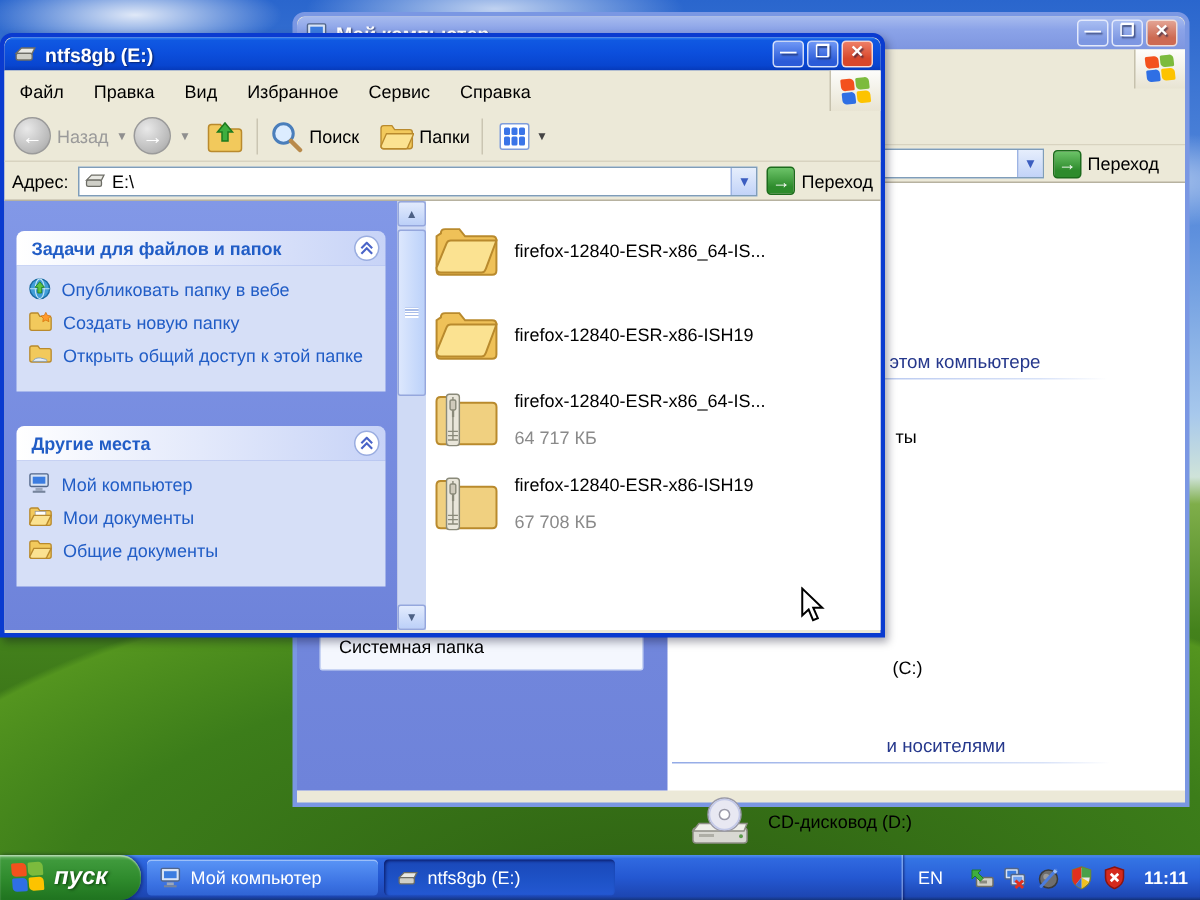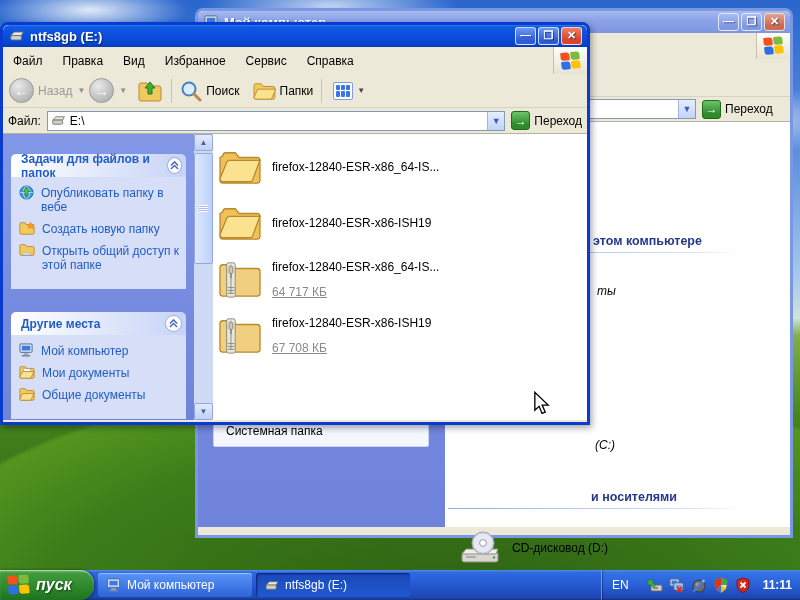--- a/index.html
+++ b/index.html
@@ -70,21 +70,21 @@
     display:flex; align-items:center; padding-left:3px; gap:4px; }
   .combo-arrow { margin-left:auto; width:17px; height:18px; background:linear-gradient(180deg,#e6eefc,#c2d3f8);
     border-left:1px solid #9db4e4; color:#3b5dc0; font-size:9px; display:flex; align-items:center; justify-content:center; }
   .go-btn { display:flex; align-items:center; gap:4px; }
   .go-green { width:19px; height:19px; border-radius:3px; border:1px solid #1c6b1c;
     background:linear-gradient(180deg,#6cc368,#2d8b2c 75%); color:#fff; font-weight:bold;
     display:flex; align-items:center; justify-content:center; font-size:12px; }
 
   
   .fg-body { display:flex; height:286px; }
-  .sidebar { width:191px; background:linear-gradient(180deg,#8298e7 0%,#6e83da 100%); padding:20px 8px 0 8px; overflow:hidden; }
+  .sidebar { width:262px; background:linear-gradient(180deg,#8298e7 0%,#6e83da 100%); padding:20px 8px 0 8px; overflow:hidden; }
   .panel { margin-bottom:23px; }
   .panel-hd { height:23px; border-radius:5px 5px 0 0; background:linear-gradient(90deg,#ffffff,#c7d3f7);
     display:flex; align-items:center; padding:0 4px 0 10px; color:#215dc6; font-weight:bold; }
   .chev { margin-left:auto; width:17px; height:17px; border-radius:50%; background:#fff;
     border:1px solid #9aade0; display:flex; align-items:center; justify-content:center; }
   .panel-bd { background:#d6dff7; padding:8px 6px 10px 8px; }
   .p-item { display:flex; gap:7px; margin-bottom:7px; color:#215dc6; line-height:14px; }
   .p-item .txt { padding-top:1px; }
 
   .sb-scroll { width:19px; background:#cfdaf5; display:flex; flex-direction:column; }
@@ -92,36 +92,36 @@
     border-radius:2px; color:#4d6185; font-size:8px; display:flex; align-items:center; justify-content:center; }
   .sc-thumb { height:111px; margin-top:2px; background:linear-gradient(90deg,#dce7fd,#bcd2fa); border:1px solid #95a7dd;
     border-radius:2px; position:relative; }
   .sc-thumb:after { content:""; position:absolute; left:4px; right:4px; top:50%; height:7px; margin-top:-4px;
     background:repeating-linear-gradient(180deg,#fff 0 1px,#a9bde8 1px 2px); }
   .sc-track { flex:1; }
 
   .filelist { flex:1; background:#fff; padding:10px 0 0 4px; position:relative; }
   .frow { display:flex; align-items:center; gap:9px; height:46px; margin-bottom:10px; }
   .flabel .nm { color:#000; }
-  .flabel .sz { color:#8a8a8a; margin-top:11px;text-decoration:underline; }
+  .flabel .sz { color:#8a8a8a; margin-top:11px; }
 
   
   .bg-menubar { height:26px; position:relative; background:#ece9d8; }
   .bg-toolbar { height:38px; background:#ece9d8; border-bottom:1px solid #d8d3c0; }
   .bg-addr { height:25px; display:flex; align-items:center; background:#ece9d8; border-bottom:1px solid #b7b2a0; padding:0 6px; }
   .bg-combo { width:492px; height:20px; background:#fff; border:1px solid #7f9db9; display:flex; align-items:center; }
   .bg-content { position:relative; height:405px; background:#fff; }
   .bg-side { position:absolute; left:0; top:0; bottom:0; width:247px;
     background:linear-gradient(180deg,#7b91e2,#6e83da); }
   .details-box { position:absolute; left:15px; top:283px; width:216px; height:42px;
     background:#f4f7fe; border:1px solid #c9d5f4; border-radius:2px; padding:4px 0 0 12px; color:#000; }
   .details-box .t1 { font-weight:bold; }
-  .grp-hd { position:absolute; color:#26388c; font-weight:bold; font-size:12.5px; }
+  .grp-hd { position:absolute; color:#26388c; font-weight:normal; font-size:12.5px; }
   .grp-line { position:absolute; height:1px; background:linear-gradient(90deg,#93aae6,#d8e2f8 85%,rgba(216,226,248,0)); }
-  .frag { position:absolute; color:#000;font-style:italic; }
+  .frag { position:absolute; color:#000; }
   .drive-item { position:absolute; display:flex; align-items:flex-start; gap:8px; color:#000; }
 
   
   .taskbar { position:absolute; left:0; top:570px; width:800px; height:30px;
     background:linear-gradient(180deg,#4f90ee 0%,#3069e0 8%,#2458d2 50%,#1d46b2 92%,#15357f 100%);
     display:flex; align-items:center; }
   .start { width:94px; height:30px; border-radius:0 14px 14px 0;
     background:linear-gradient(180deg,#6fb86a 0%,#3f9a3c 12%,#2e8a2c 55%,#1f731f 100%);
     box-shadow:inset 0 1px 1px rgba(255,255,255,.5), 1px 0 3px rgba(0,0,40,.5);
     display:flex; align-items:center; gap:6px; padding-left:8px;
@@ -300,21 +300,21 @@
           <i></i>
           <i></i>
           <i></i>
           <i></i>
         </span>
       <span class="caret" style="color:#444">▼</span>
     </span>
   </div>
 
   <div class="addressbar">
-    <span>Файл:</span>
+    <span>Адрес:</span>
     <div class="addr-combo">
       <span class="mini">
         <svg width="15" height="11" viewBox="0 0 18 13">
             <path d="M2 6 l4 -4 h10 l-2 4 z" fill="#e9e9e4" stroke="#6d6d66"></path>
             <rect x="2" y="6" width="12" height="5" rx="1.5" fill="#cfcfc7" stroke="#6d6d66"></rect>
           </svg>
       </span>
       <span>E:\</span>
       <span class="combo-arrow">▼</span>
     </div>

